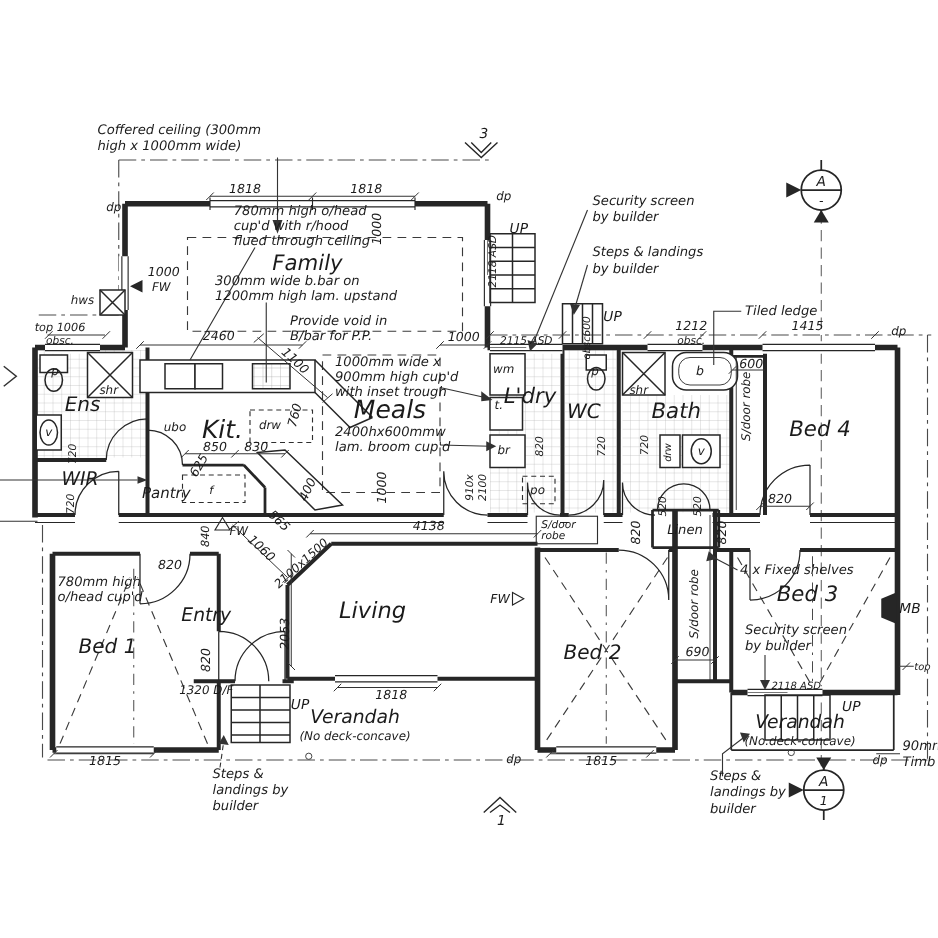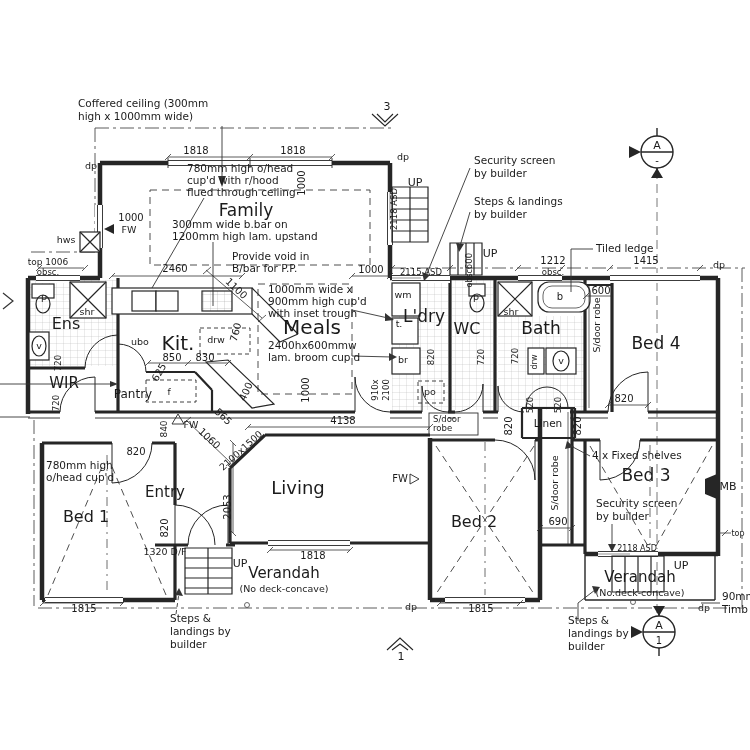--- a/index.html
+++ b/index.html
@@ -1,16 +1,16 @@
 <!DOCTYPE html>
 <html><head>
 <meta charset="utf-8">
 <style>
   html,body{margin:0;padding:0;background:#ffffff;}
-  #stage{width:750px;height:750px;position:relative;background:#ffffff;overflow:hidden;}
+  #stage{width:750px;height:750px;position:relative;background:#ffffff;overflow:hidden;font-style:italic;}
   svg{position:absolute;left:0;top:0;}
   text{font-family:"DejaVu Sans",sans-serif;fill:#1b1b1b;text-anchor:middle;}
   .l{text-anchor:start}
   .n{font-size:10.5px}
   .d{font-size:10px}.d8{font-size:8px}.d85{font-size:8.5px}.d9{font-size:9px}.d95{font-size:9.5px}
   .f{font-size:9.5px}.f8{font-size:8px}.f9{font-size:9px}.f10{font-size:10px}.f11{font-size:11px}
   .r105{font-size:10.5px}.r12{font-size:12px}.r15{font-size:15px}.r16{font-size:16px}
   .r17{font-size:17px}.r18{font-size:18px}.r20{font-size:20px}
   .m11{font-size:11px}.m10{font-size:10px}
 </style>

